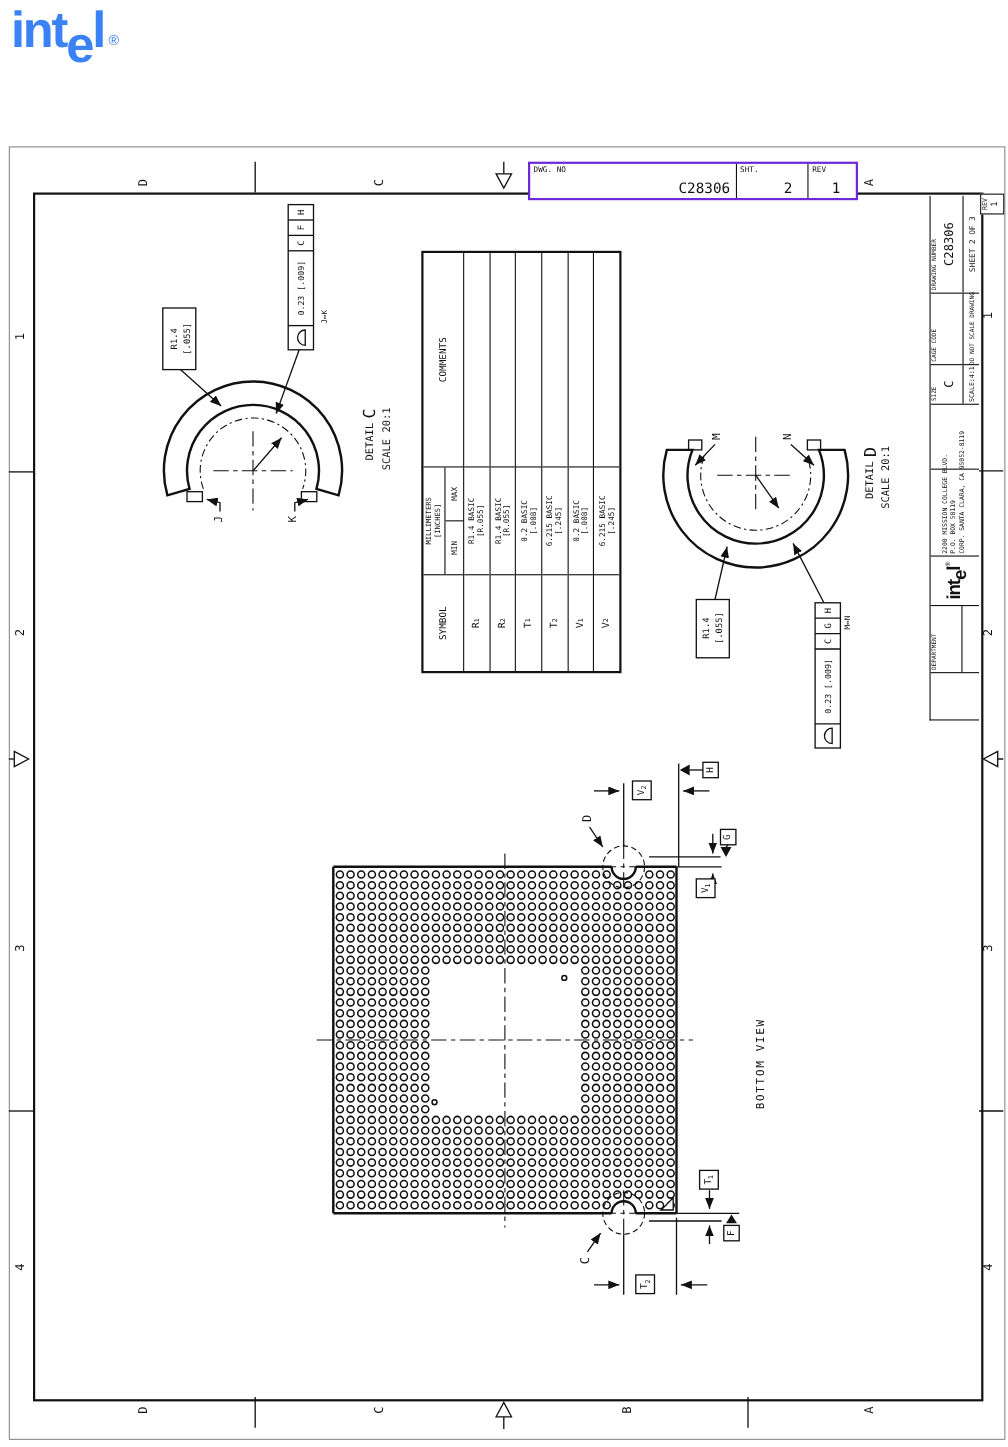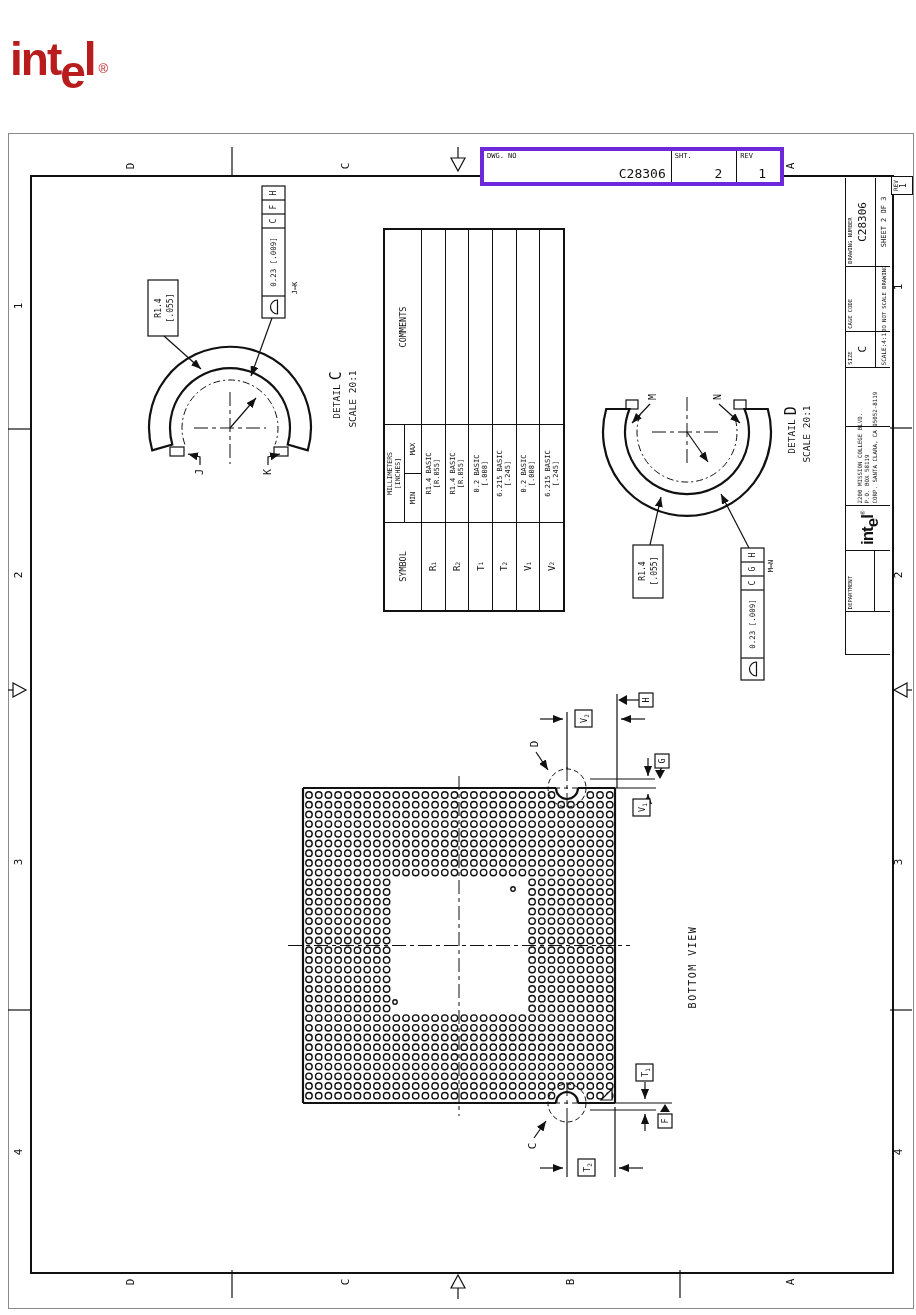--- a/index.html
+++ b/index.html
@@ -1,27 +1,27 @@
 <!DOCTYPE html>
 <html><head>
 <meta charset="utf-8">
 <style>
   html,body{margin:0;padding:0;background:#fff;}
   #stage{position:relative;width:916px;height:1315px;background:#fff;overflow:hidden;
          font-family:"DejaVu Sans Mono",monospace;color:#111;}
   
   #corner-logo{position:absolute;left:10px;top:0px;font-family:"Liberation Sans",sans-serif;
-    font-weight:bold;font-size:46px;letter-spacing:-2px;color:#b91c1c;margin-top:32px;}
+    font-weight:bold;font-size:46px;letter-spacing:-2px;color:#3b82f6;}
   #corner-logo .drop{display:inline-block;position:relative;top:13px;}
   #corner-logo .reg{font-size:13px;letter-spacing:0;position:relative;top:-2px;left:4px;font-weight:normal;}
   
   #paper{position:absolute;left:8px;top:133px;width:904px;height:1174px;border:1px solid #8a8a8a;}
   #frame{position:absolute;left:30px;top:175px;width:860px;height:1095px;border:2px solid #111;}
   
-  #dwg-block{position:absolute;left:480px;top:147px;width:296px;height:31px;border:4px solid #6d28d9;
+  #dwg-block{position:absolute;left:480px;top:147px;width:296px;height:31px;border:2px solid #6d28d9;
     background:#fff;display:flex;font-family:"DejaVu Sans Mono",monospace;}
   #dwg-block .cell{position:relative;border-right:1.5px solid #111;}
   #dwg-block .cell:last-child{border-right:none;}
   #dwg-block .lab{position:absolute;top:1px;left:3px;font-size:7px;}
   #dwg-block .val{position:absolute;bottom:1px;right:5px;font-size:13px;}
   #dwg-block .val.mid{right:14px;}
   
   .rotwrap{position:absolute;}
   .rotin{transform-origin:0 0;position:absolute;left:0;top:0;}
   

